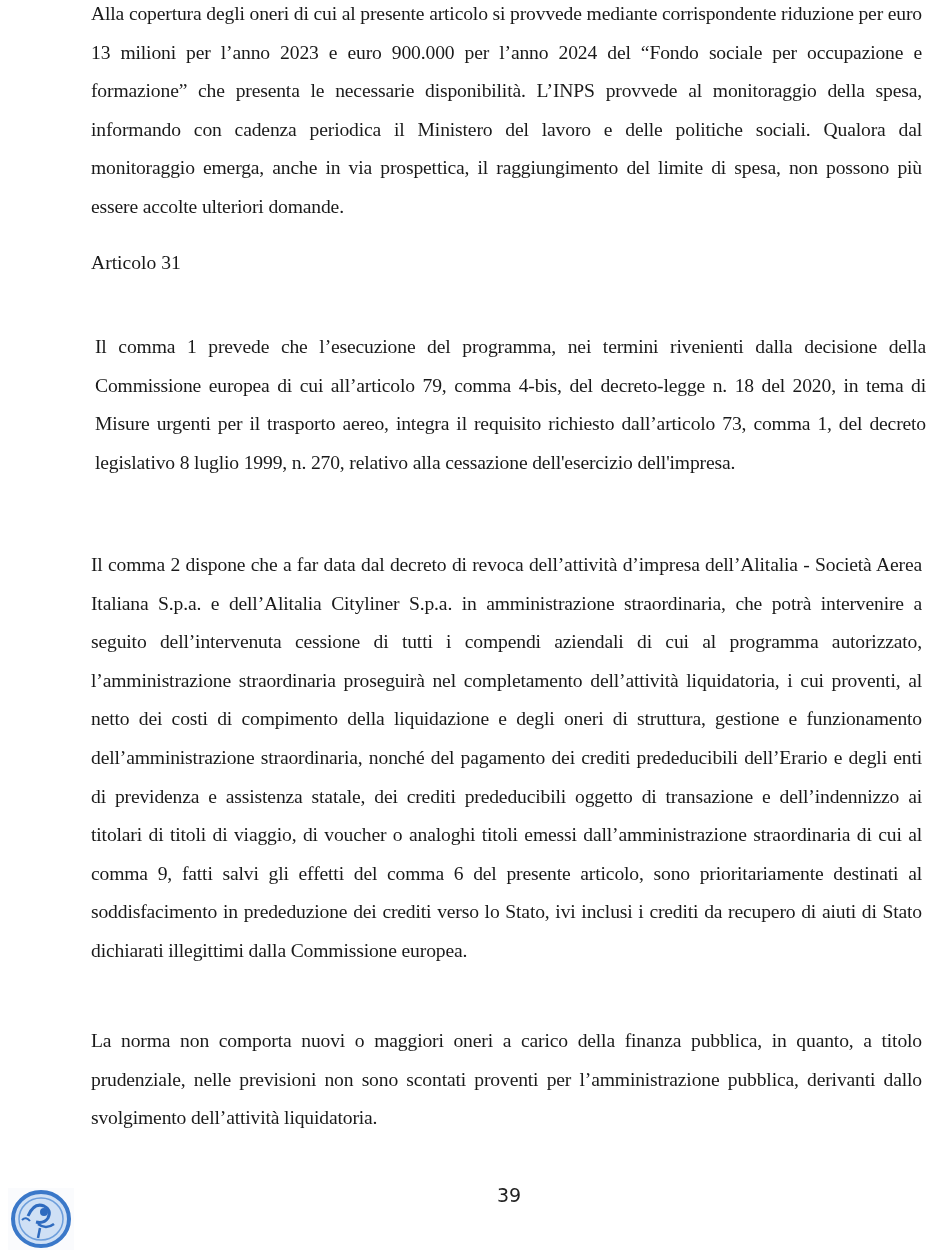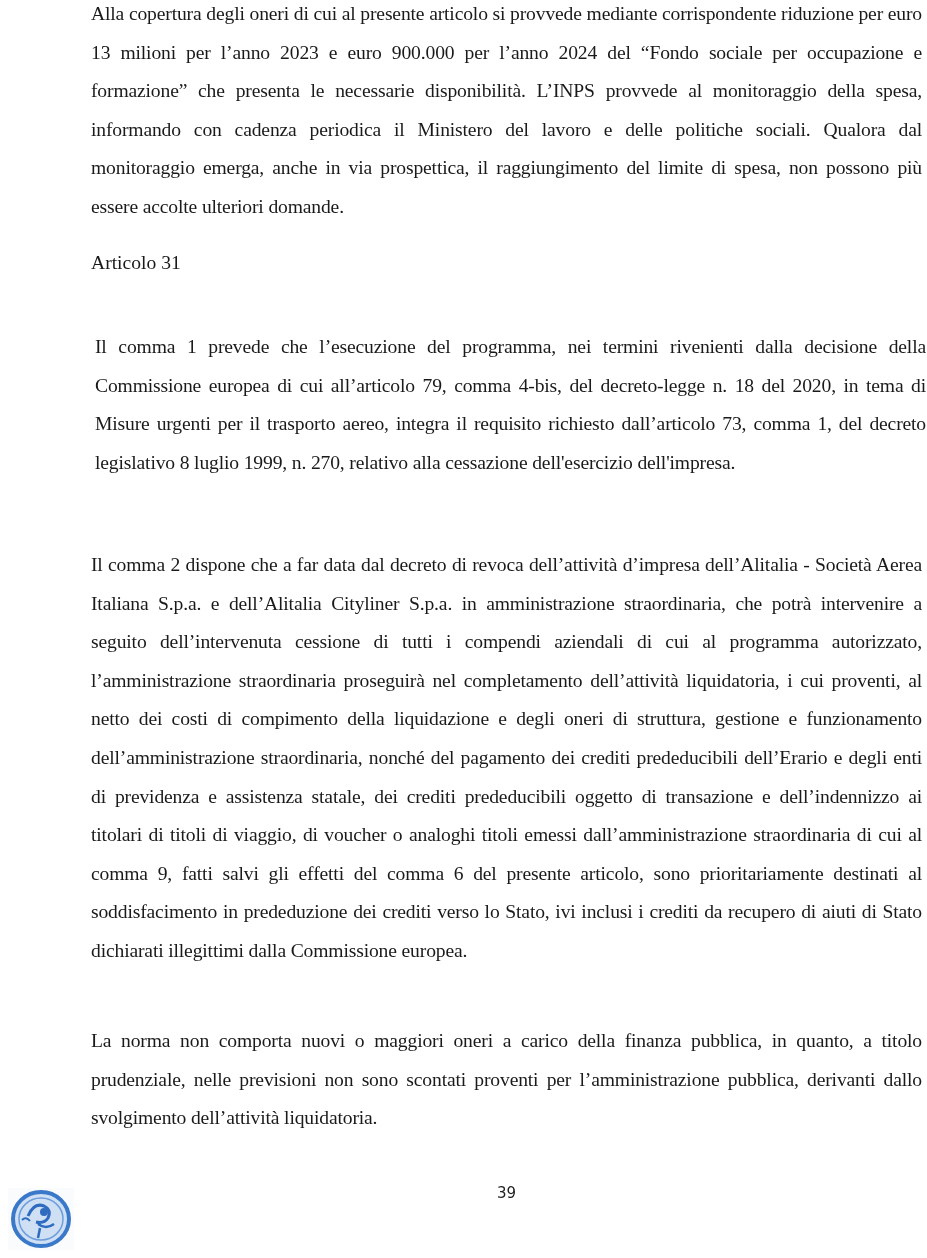--- a/index.html
+++ b/index.html
@@ -38,21 +38,21 @@
       margin: 0;
     }
     .p1 { position: absolute; top: 328px; left: 4px; width: 831px; }
     .p2 { position: absolute; top: 546px; left: 0; width: 831px; }
     .p3 { position: absolute; top: 1006px; left: 0; width: 831px; margin-top: 16px; }
     .page-number {
       position: absolute;
       top: 1184px;
       left: 497px;
       font-family: "DejaVu Sans", "Liberation Sans", sans-serif;
-      font-size: 15px;
+      font-size: 19px;
       color: #222;
     }
     .logo {
       position: absolute;
       left: 8px;
       top: 1188px;
       width: 66px;
       height: 62px;
     }
   </style>

